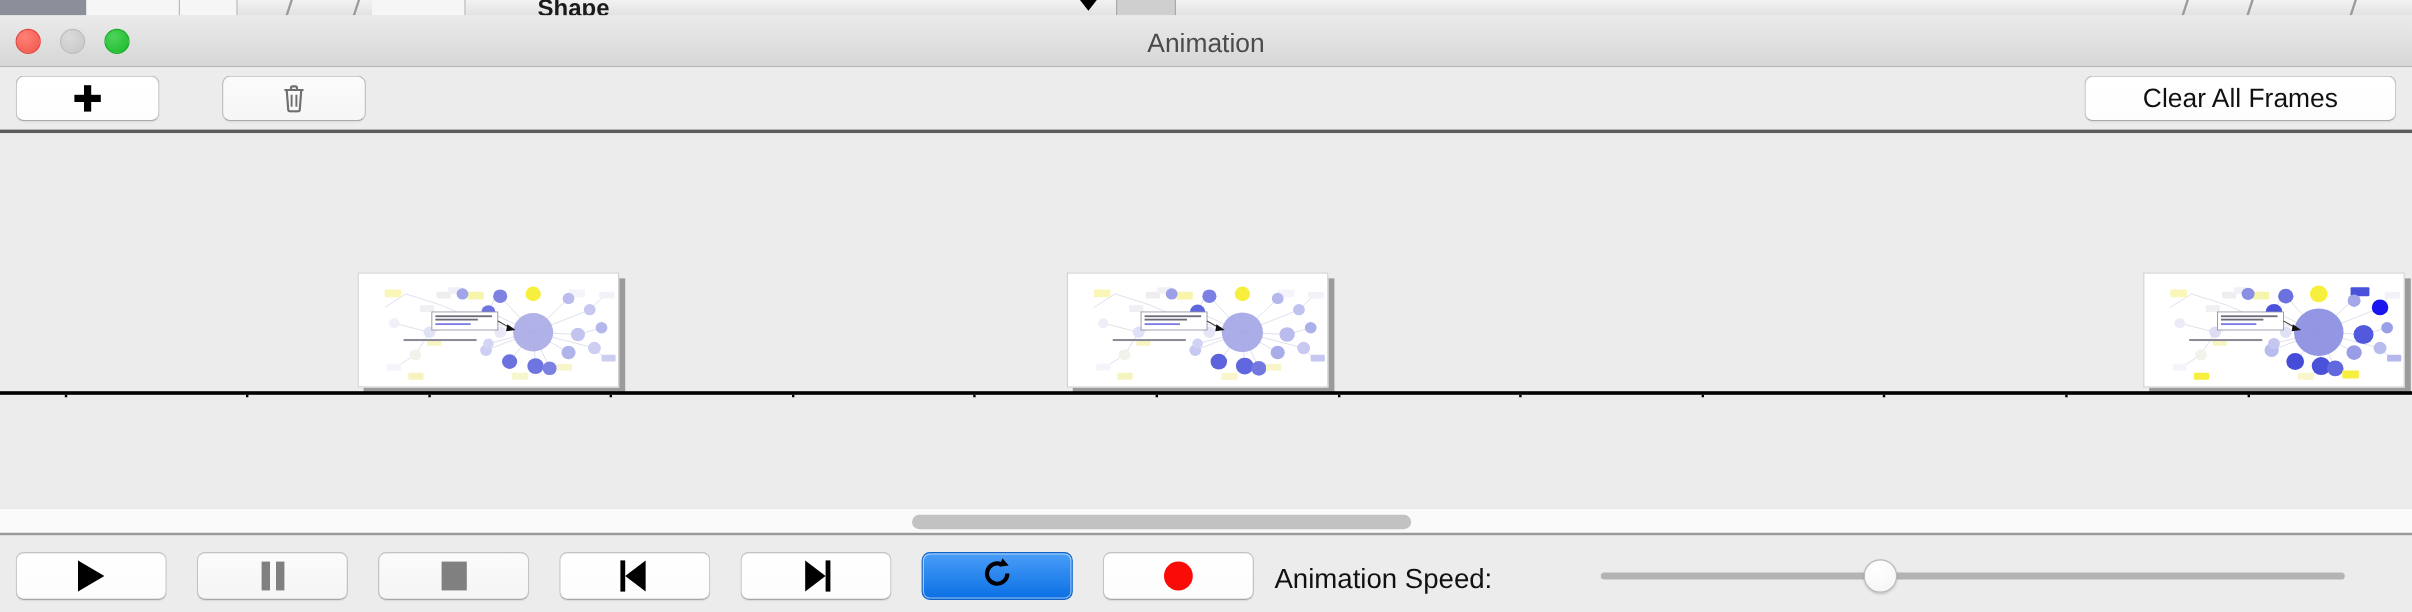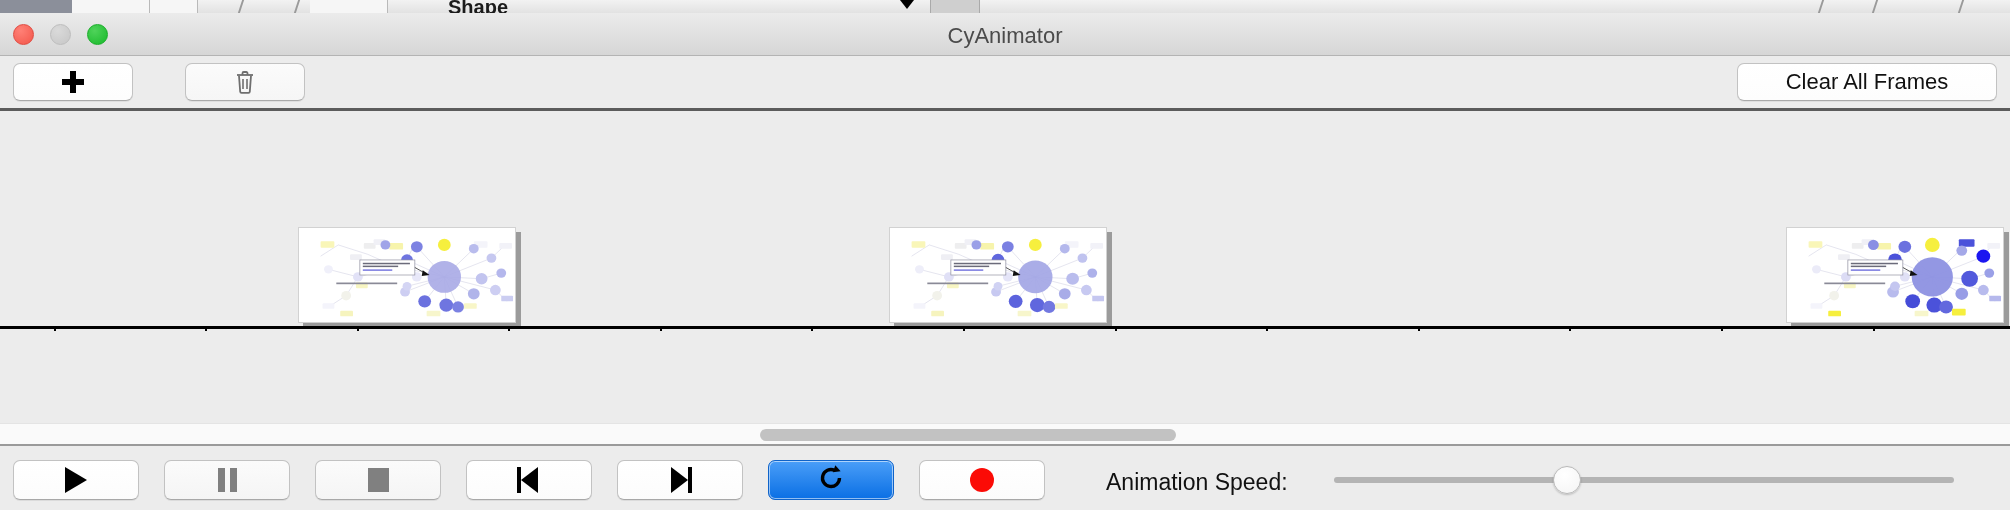--- a/index.html
+++ b/index.html
@@ -216,21 +216,20 @@
     border-top: 13px solid transparent;
     border-bottom: 13px solid transparent;
     border-left: 17px solid #000;
   }
   .record-glyph { width: 24px; height: 24px; border-radius: 50%; background: #fb0b06; }
 
   #animation-speed-label {
     position: absolute; top: 23px;
     font-size: 23px; color: #111;
     white-space: nowrap;
-    margin-left: 44px;
   }
   #speed-slider {
     position: absolute; top: 14px; height: 40px;
   }
   #speed-track {
     position: absolute; left: 0; right: 0; top: 17px;
     height: 6px; background: #b4b4b4; border-radius: 3px;
   }
   #speed-thumb {
     position: absolute; top: 6px;
@@ -258,21 +257,21 @@
   <div class="bg-slash" style="left:1874px;"></div>
   <div class="bg-slash" style="left:1960px;"></div>
 </div>
 
 <div id="window">
 
   <div id="titlebar">
     <div class="traffic" id="btn-close"></div>
     <div class="traffic" id="btn-min"></div>
     <div class="traffic" id="btn-zoom"></div>
-    <div id="window-title">CyAnimator</div>
+    <div id="window-title">Animation</div>
   </div>
 
   <div id="toolbar">
     <div class="tb-btn tb-enabled" id="add-frame-button">
       <span class="plus-glyph"></span>
     </div>
     <div class="tb-btn tb-disabled" id="delete-frame-button">
       <span class="trash-glyph">
         <svg width="20" height="24" viewBox="0 0 20 24">
           <path d="M2 5 h16" stroke="#6f6f6f" stroke-width="1.8" fill="none"></path>

